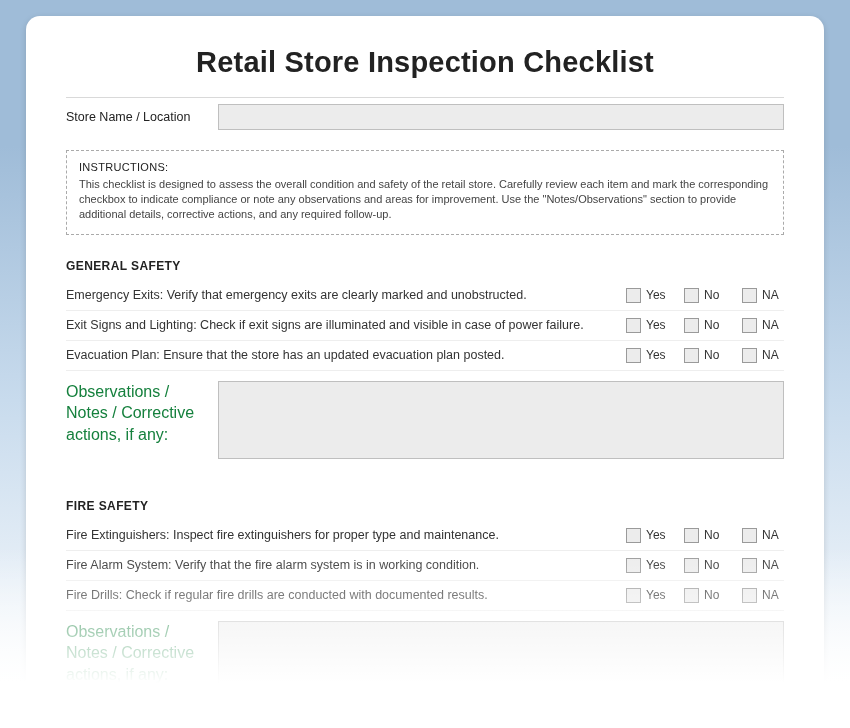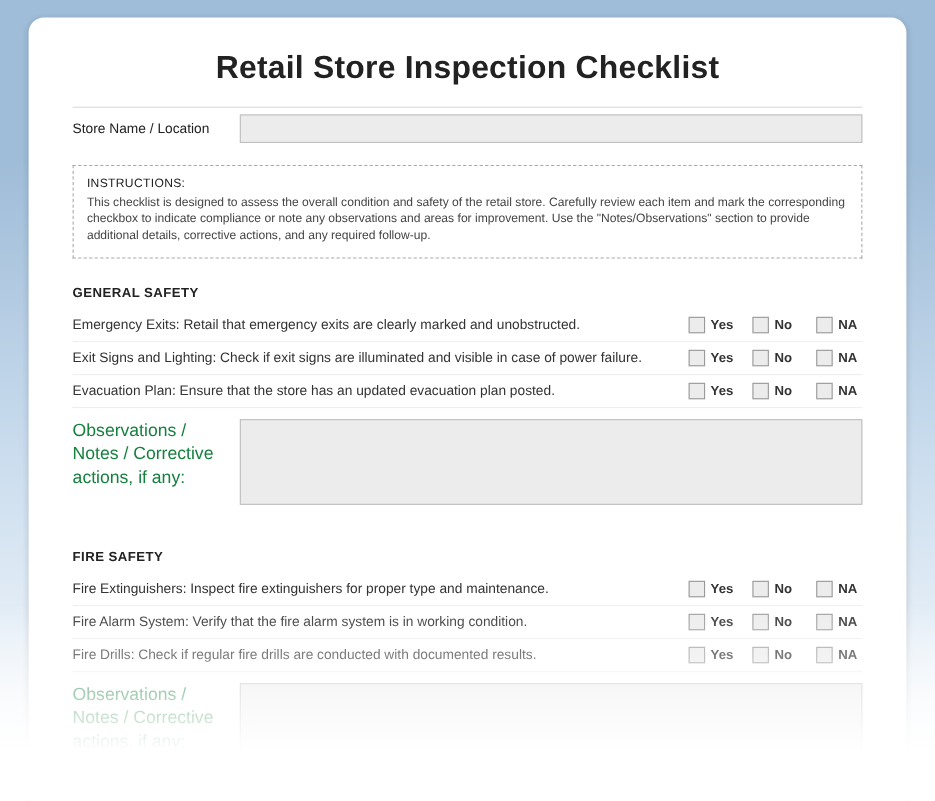--- a/index.html
+++ b/index.html
@@ -91,21 +91,20 @@
   .item-text {
     flex: 1;
     font-size: 12.5px;
     color: #333;
   }
   .cb-group {
     display: flex;
     align-items: center;
     gap: 5px;
     margin-left: 10px;
-    font-weight: bold;
   }
   .cb {
     width: 15px;
     height: 15px;
     background: #ececec;
     border: 1px solid #9a9a9a;
     display: inline-block;
   }
   .cb-label {
     font-size: 12px;
@@ -156,21 +155,21 @@
 
 
   <div class="instructions">
     <div class="instructions-head">INSTRUCTIONS:</div>
     <div class="instructions-body">This checklist is designed to assess the overall condition and safety of the retail store. Carefully review each item and mark the corresponding checkbox to indicate compliance or note any observations and areas for improvement. Use the "Notes/Observations" section to provide additional details, corrective actions, and any required follow-up.</div>
   </div>
 
   <div class="section-head">GENERAL SAFETY</div>
 
   <div class="item-row">
-    <span class="item-text">Emergency Exits: Retail that emergency exits are clearly marked and unobstructed.</span>
+    <span class="item-text">Emergency Exits: Verify that emergency exits are clearly marked and unobstructed.</span>
     <span class="cb-group">
         <span class="cb"></span>
         <span class="cb-label">Yes</span>
       </span>
     <span class="cb-group">
         <span class="cb"></span>
         <span class="cb-label">No</span>
       </span>
     <span class="cb-group">
         <span class="cb"></span>

